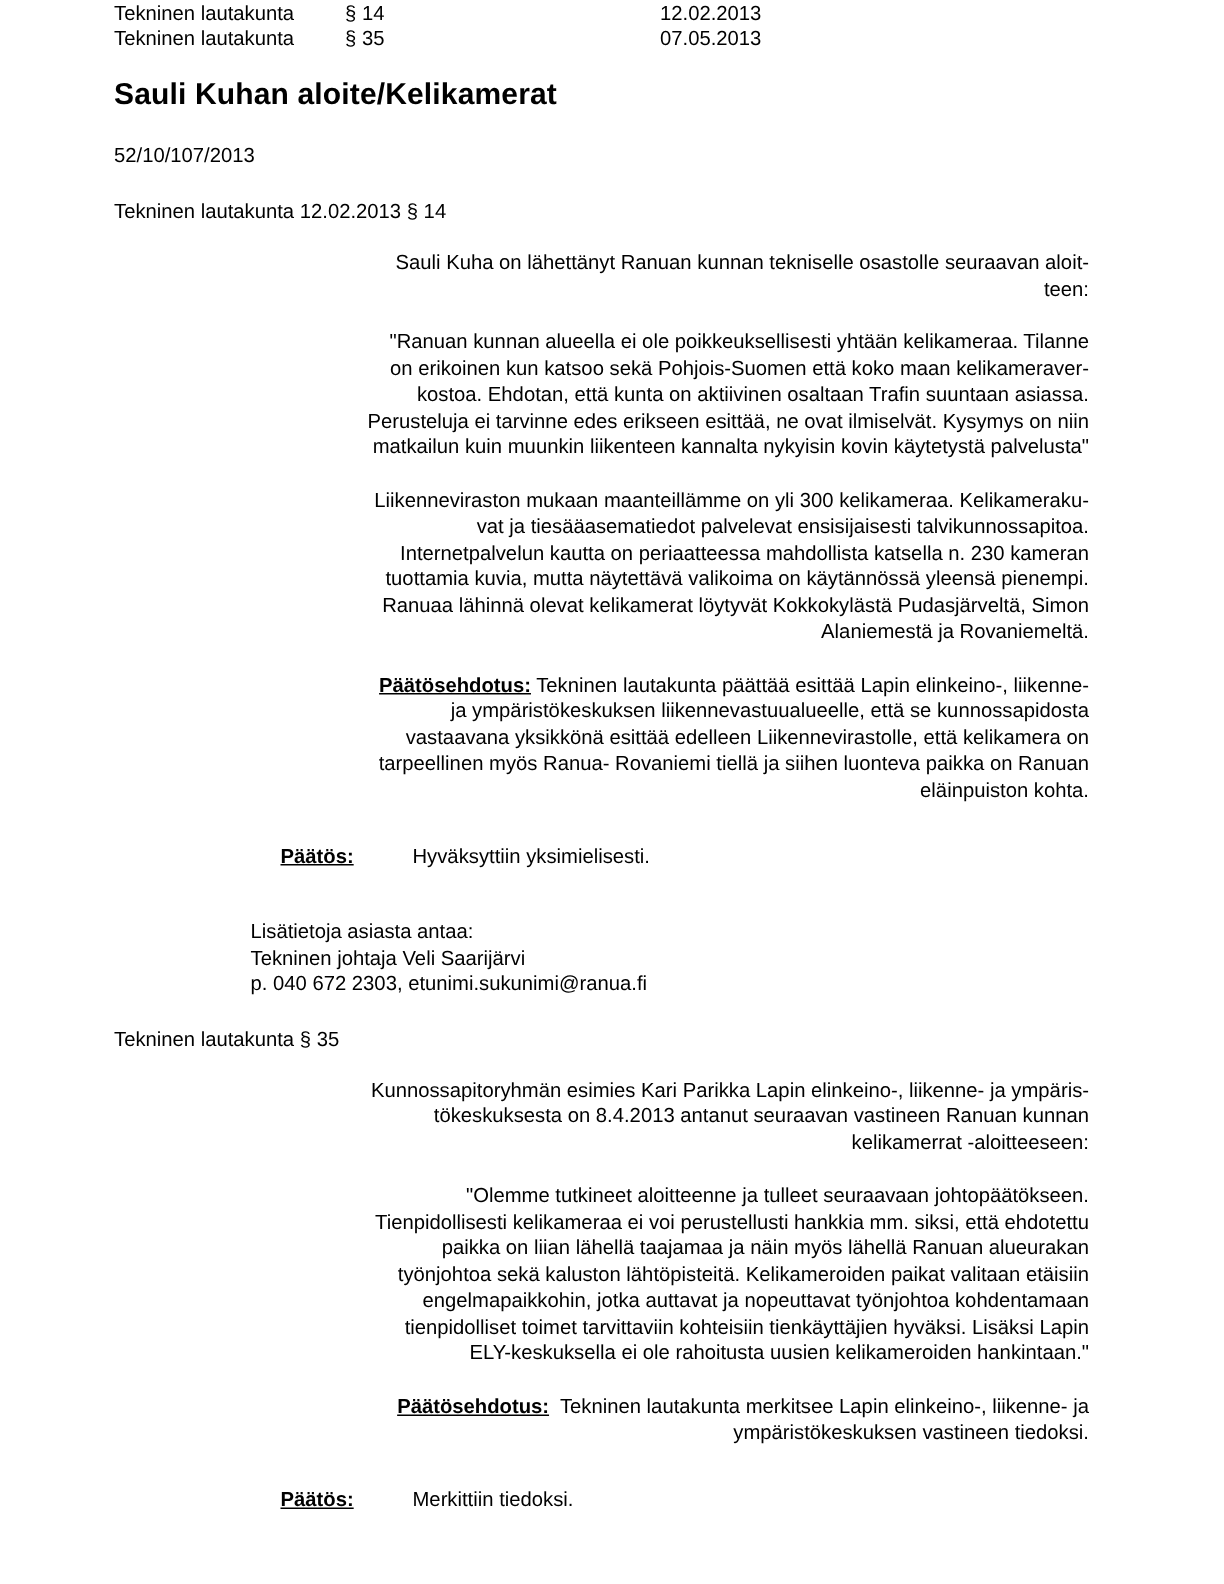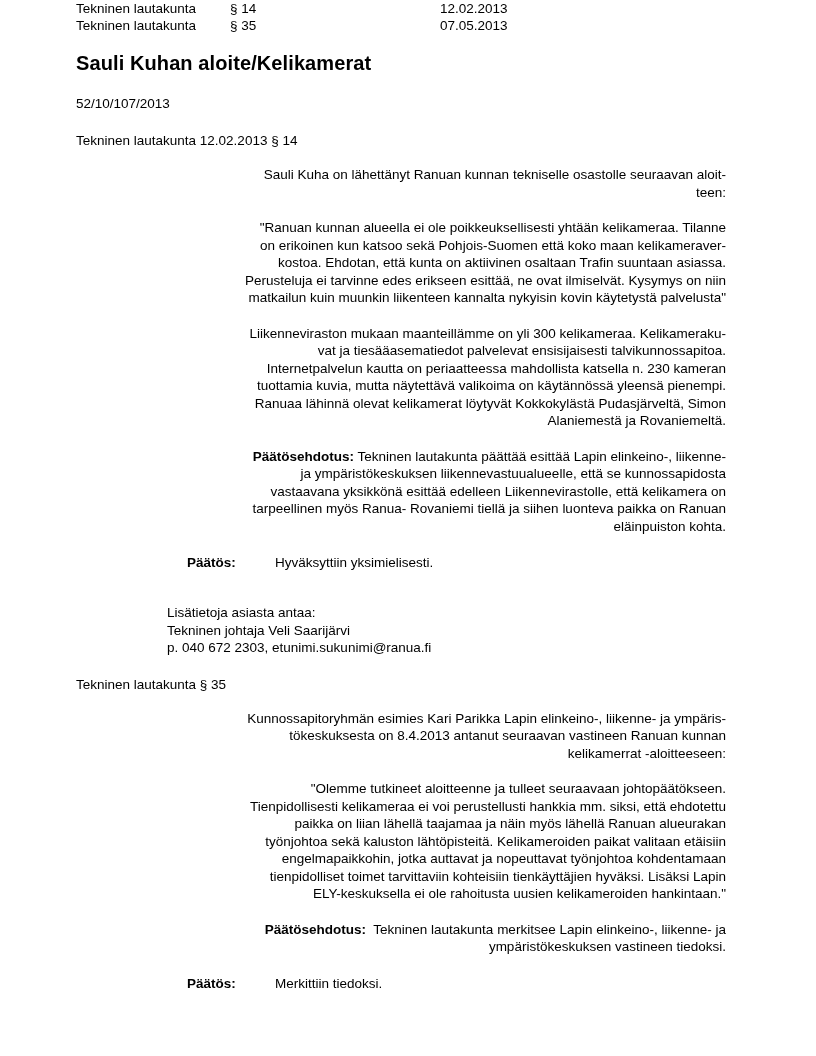--- a/index.html
+++ b/index.html
@@ -74,26 +74,27 @@
     line-height: 17.5px;
     text-align: right;
   }
   .contact-block {
     padding-left: 167px;
     margin-top: 34px;
     font-size: 13.5px;
     line-height: 17.5px;
   }
   .u {
+    text-decoration: underline;
     font-weight: bold;
     padding-left: 24px;
   }
   .decision-row {
     padding-left: 163px;
-    margin-top: 20px;
+    margin-top: 28px;
     font-size: 13.5px;
     display: flex;
   }
   .decision-row .lbl {
     width: 88px;
     flex: 0 0 88px;
   }
   .nowrap-line { white-space: pre-wrap; }
 </style>
 </head>

